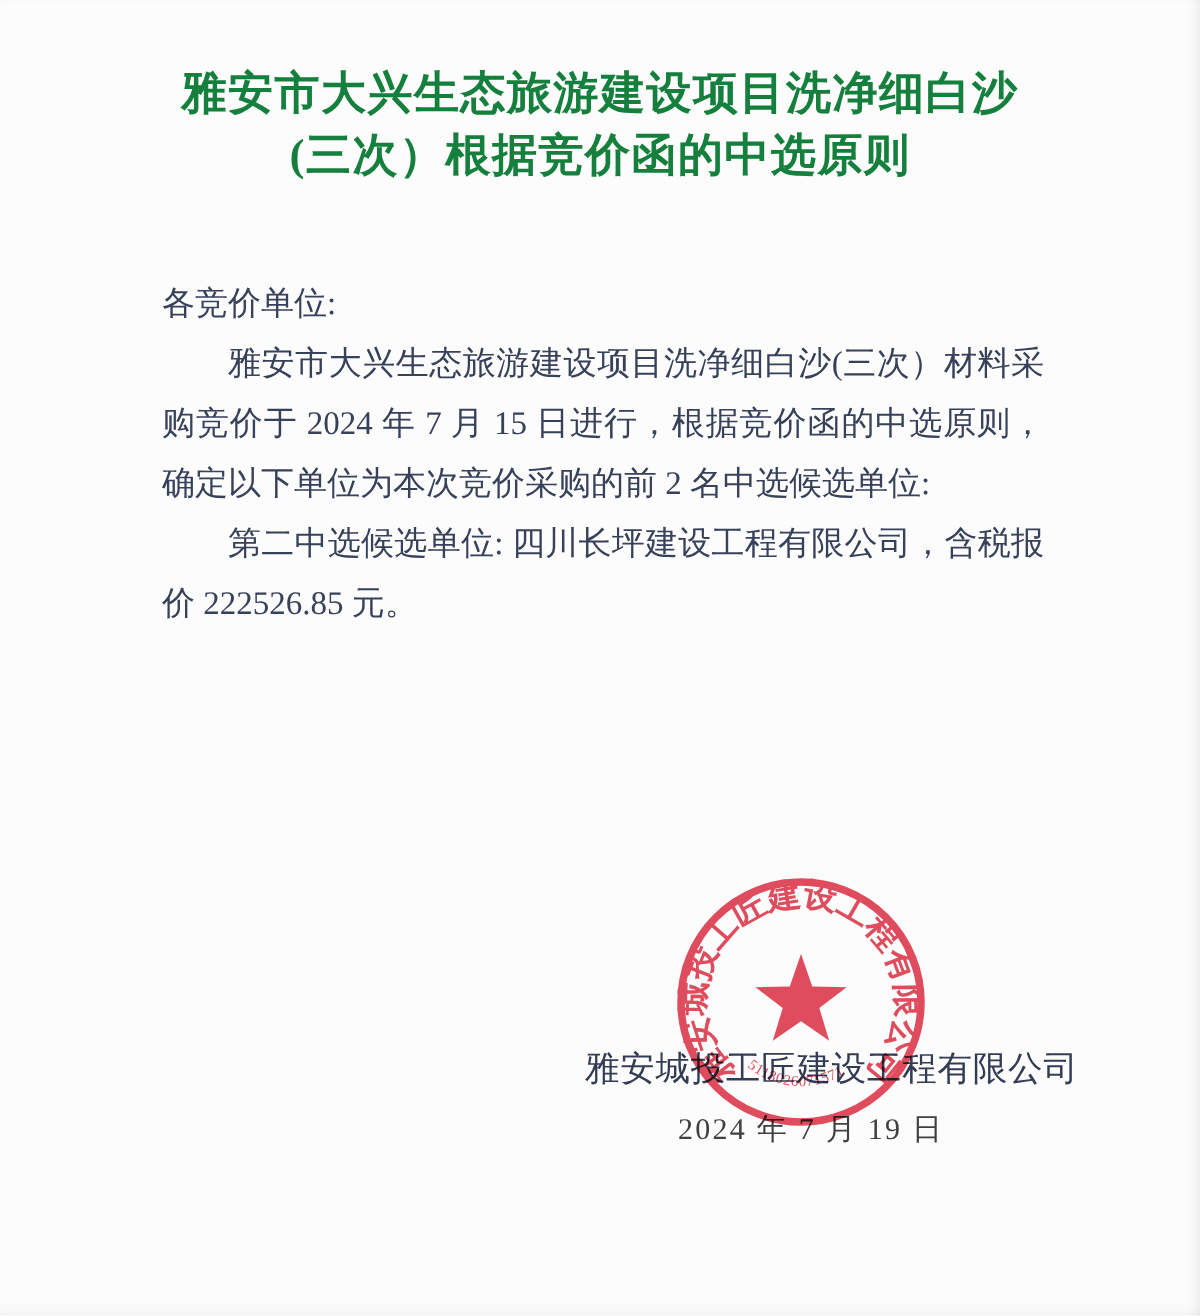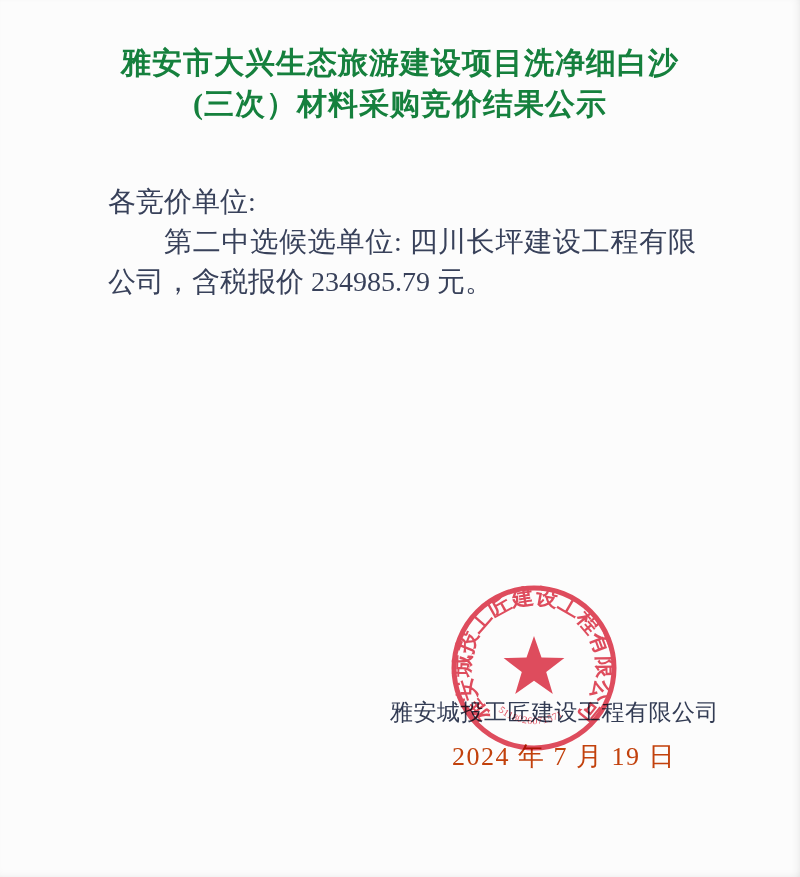--- a/index.html
+++ b/index.html
@@ -28,21 +28,21 @@
     font-weight: 700;
     color: #15803d;
     letter-spacing: 1px;
   }
   .doc-title .title-line { display: block; }
   .body-text {
     position: absolute;
     top: 182px;
     left: 108px;
     width: 588px;
-    font-size: 28px;
+    font-size: 22px;
     line-height: 40px;
     color: #38415a;
     text-align: justify;
   }
   .body-text p {
     margin: 0;
     padding: 0;
   }
   .body-text p.indented {
     text-indent: 2em;
@@ -53,22 +53,22 @@
     left: 390px;
     font-size: 23px;
     color: #333c54;
     letter-spacing: 0.5px;
     white-space: nowrap;
   }
   .signature-date {
     position: absolute;
     top: 739px;
     left: 452px;
-    font-size: 26px;
-    color: #c2410c;
+    font-size: 20px;
+    color: #404040;
     letter-spacing: 1.5px;
     white-space: nowrap;
   }
   .seal {
     position: absolute;
     top: 581px;
     left: 447px;
     width: 174px;
     height: 174px;
     mix-blend-mode: multiply;
@@ -80,26 +80,27 @@
     fill: #dd3447;
   }
 </style>
 </head>
 <body>
 
 <div class="page">
 
   <h1 class="doc-title">
     <span class="title-line">雅安市大兴生态旅游建设项目洗净细白沙</span>
-    <span class="title-line">(三次）材料采购竞价结果公示</span>
+    <span class="title-line">(三次）根据竞价函的中选原则</span>
   </h1>
 
   <div class="body-text">
     <p>各竞价单位:</p>
-    <p class="indented">第二中选候选单位: 四川长坪建设工程有限公司，含税报价 234985.79 元。</p>
+    <p class="indented">雅安市大兴生态旅游建设项目洗净细白沙(三次）材料采购竞价于 2024 年 7 月 15 日进行，根据竞价函的中选原则，确定以下单位为本次竞价采购的前 2 名中选候选单位:</p>
+    <p class="indented">第二中选候选单位: 四川长坪建设工程有限公司，含税报价 222526.85 元。</p>
   </div>
 
   <div class="signature-company">雅安城投工匠建设工程有限公司</div>
   <div class="signature-date">2024 年 7 月 19 日</div>
 
   <svg class="seal" viewBox="-87 -87 174 174" aria-hidden="true">
     <defs>
       <path id="sealTopArc" d="M -43.2,47.2 A 64,64 0 1 1 43.2,47.2" fill="none"></path>
       <path id="sealBottomArc" d="M -36,43 A 56,56 0 0 0 36,43" fill="none"></path>
     </defs>

